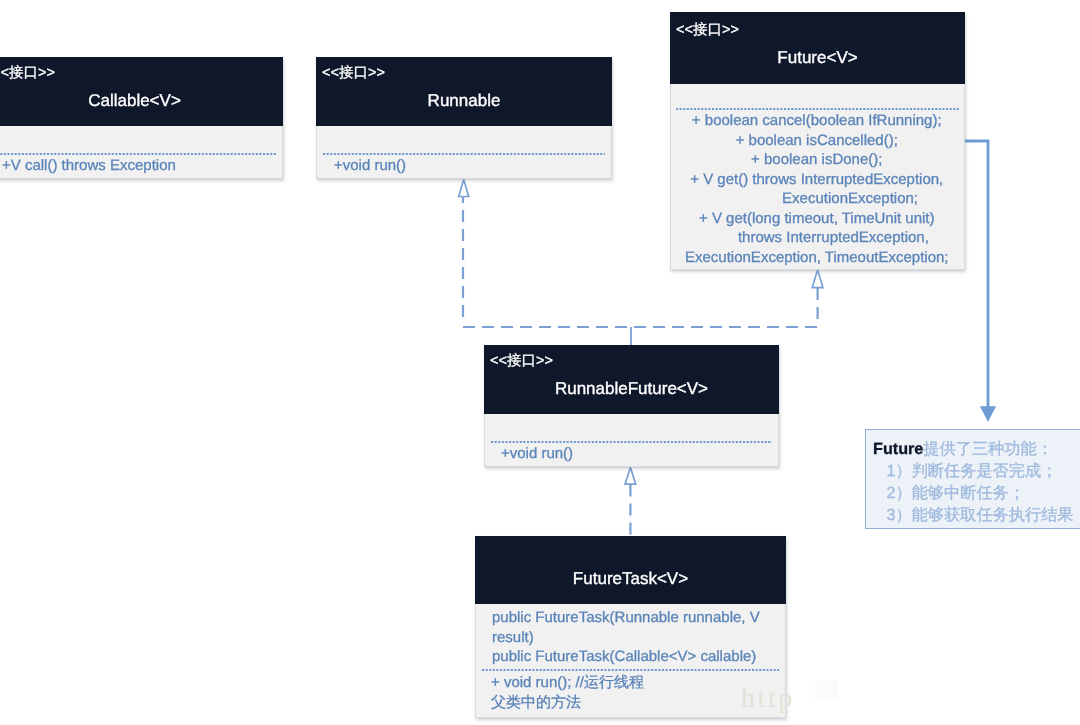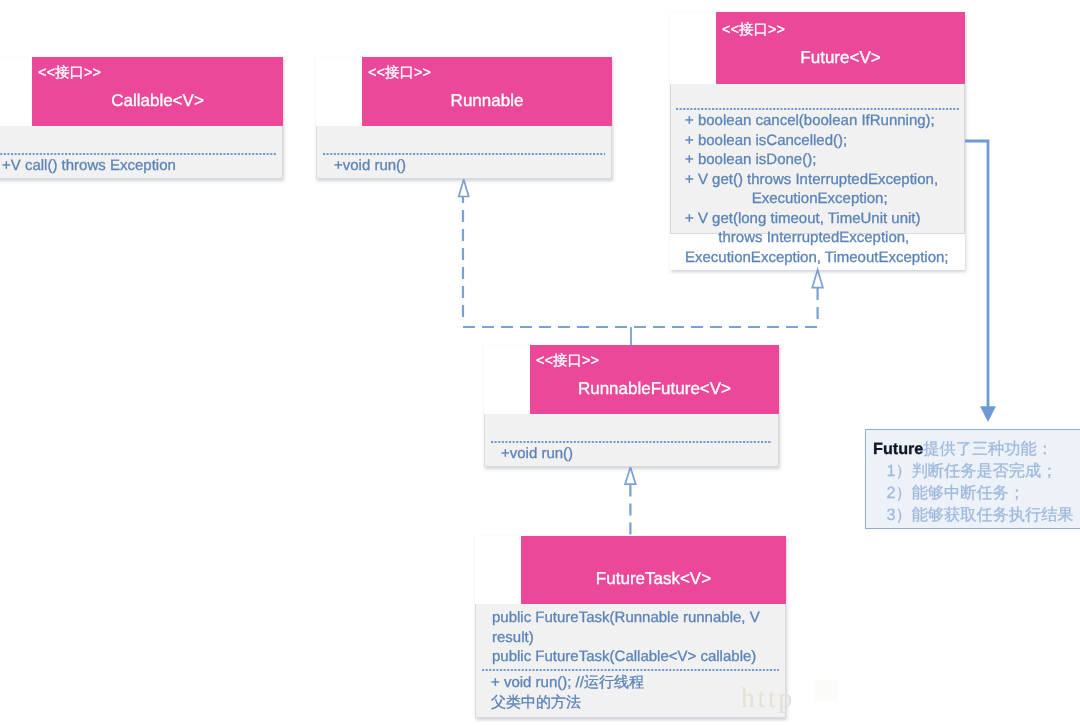--- a/index.html
+++ b/index.html
@@ -5,21 +5,21 @@
 <style>
   html,body{margin:0;padding:0;background:#ffffff;}
   body{width:1080px;height:725px;overflow:hidden;position:relative;
        font-family:"Liberation Sans","DejaVu Sans",sans-serif;
        -webkit-font-smoothing:antialiased;text-rendering:geometricPrecision;}
   .canvas{position:absolute;left:0;top:0;width:1080px;height:725px;background:#fff;
           transform:translateZ(0);}
 
   .uml{position:absolute;box-sizing:border-box;
        box-shadow:1px 2px 3px rgba(130,140,155,.38);}
-  .hdr{background:#ec4899;color:#ffffff;box-sizing:border-box;position:relative;margin-left:46px;}
+  .hdr{background:#0f172a;color:#ffffff;box-sizing:border-box;position:relative;}
   .bdy{background:#f1f1f1;box-sizing:border-box;position:relative;
        border:1px solid #d9d9d9;border-top:none;}
   .stereo{position:absolute;left:6px;top:8px;font-size:14.5px;line-height:17px;
           -webkit-text-stroke:0.3px currentColor;}
   .clsname{position:absolute;left:0;right:0;text-align:center;font-weight:400;
            font-size:17px;line-height:20px;-webkit-text-stroke:0.35px currentColor;}
   .sep{position:absolute;height:2px;line-height:0;overflow:hidden;}
   .sep > svg{display:block;height:2px;}
   .memb{position:absolute;color:#5b84b9;font-size:15px;line-height:19.5px;
         -webkit-text-stroke:0.3px currentColor;}
@@ -93,21 +93,21 @@
         </div>
       <div class="memb" style="left:17px;top:30px;">+void run()</div>
     </div>
   </div>
 
   <div class="uml" style="left:670px;top:12px;width:295px;height:258px;">
     <div class="hdr" style="height:72px;">
       <div class="stereo" style="top:10px;">&lt;&lt;接口&gt;&gt;</div>
       <div class="clsname" style="top:36px;">Future&lt;V&gt;</div>
     </div>
-    <div class="bdy" style="height:150px;">
+    <div class="bdy" style="height:186px;text-align:center;">
       <div class="sep" style="left:5px;right:5px;top:24px;">
           <svg width="400" height="2">
             <line x1="0" y1="1" x2="400" y2="1" stroke="#7099d0" stroke-width="1.9" stroke-dasharray="2.1 1.5"></line>
           </svg>
         </div>
       <div class="memb" style="left:14px;top:27px;white-space:pre;"><div>+ boolean cancel(boolean IfRunning);</div><div>+ boolean isCancelled();</div><div>+ boolean isDone();</div><div>+ V get() throws InterruptedException,</div><div>                ExecutionException;</div><div>+ V get(long timeout, TimeUnit unit)</div><div>        throws InterruptedException,</div><div>ExecutionException, TimeoutException;</div></div>
     </div>
   </div>
 
   <div class="uml" style="left:484px;top:345px;width:295px;height:122px;">

